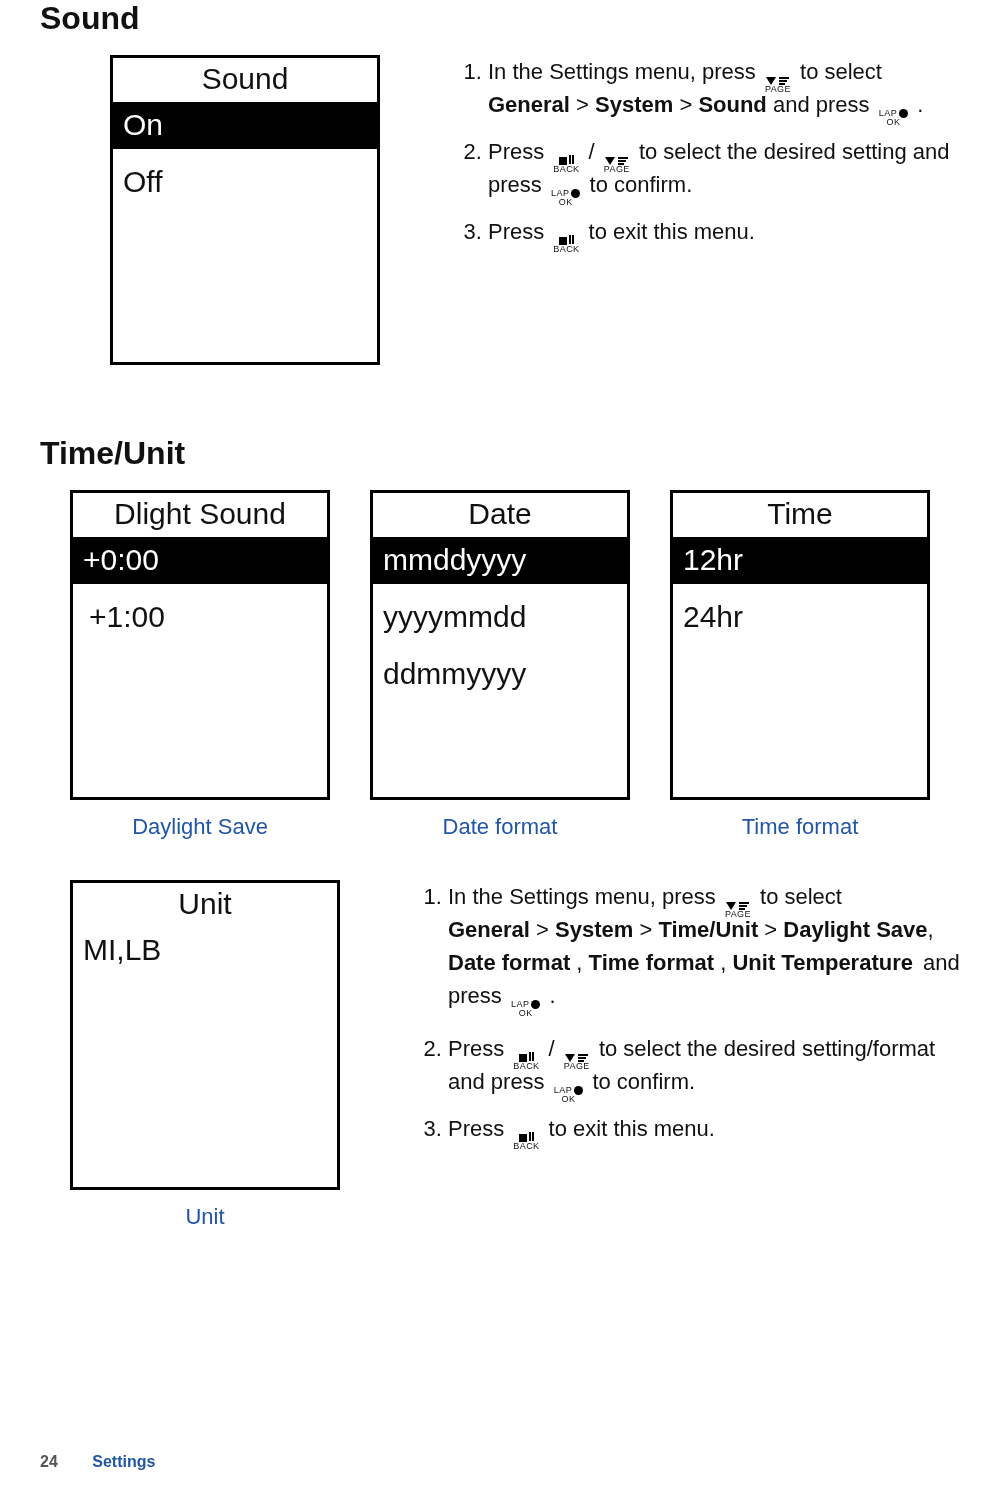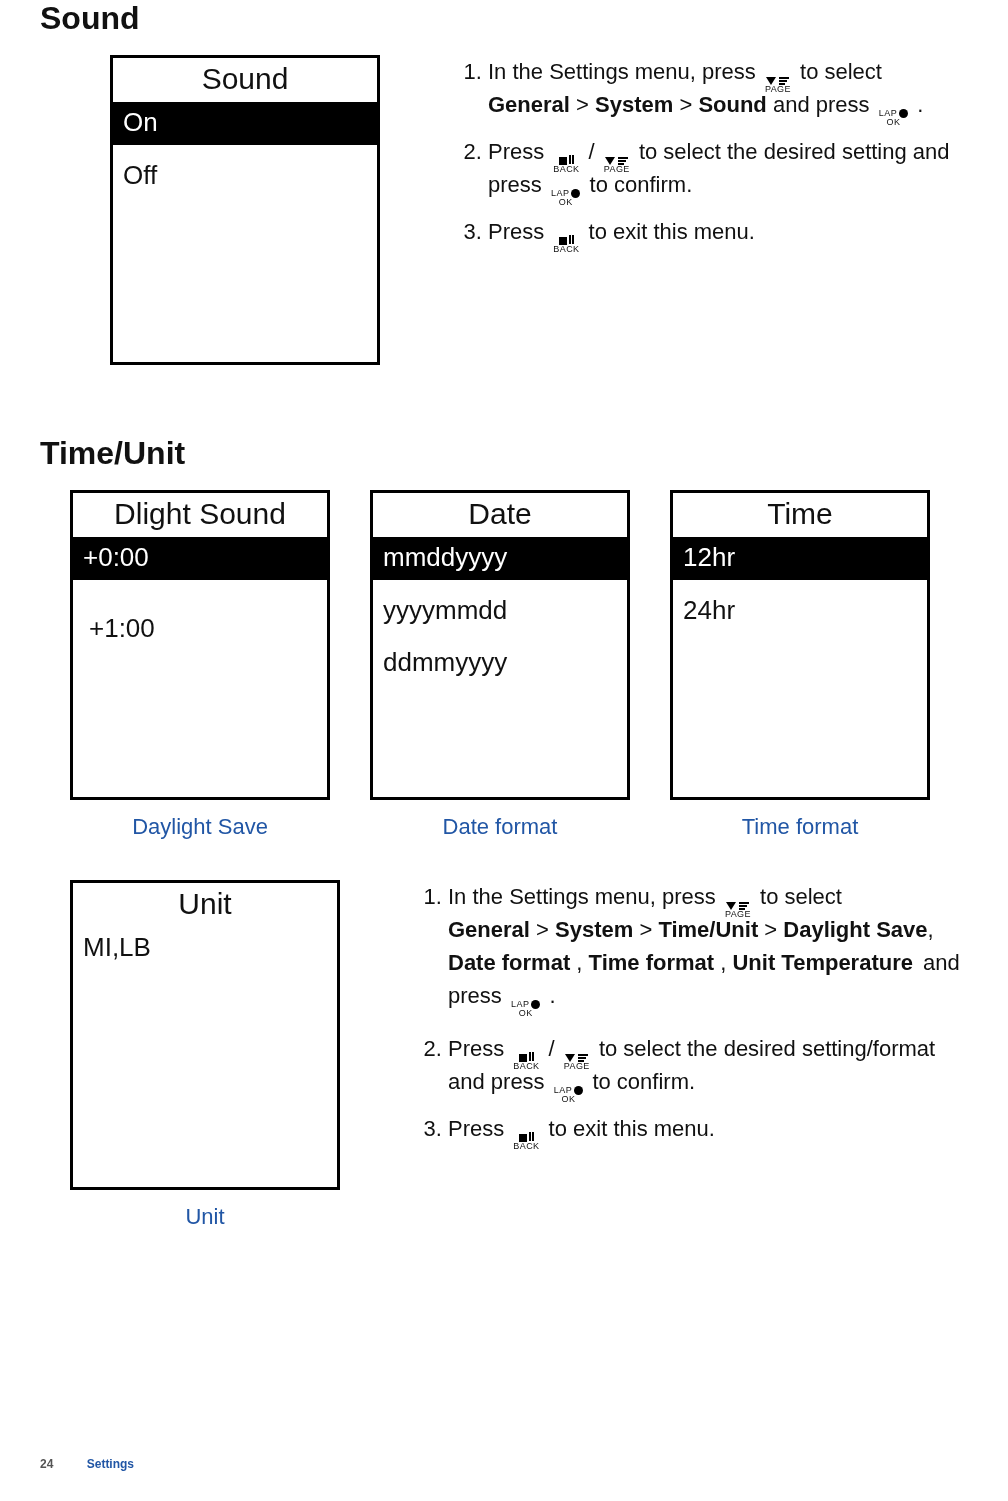--- a/index.html
+++ b/index.html
@@ -29,21 +29,21 @@
     background: #fff;
   }
   .device-title {
     text-align: center;
     font-size: 30px;
     font-weight: 400;
     padding: 4px 0 6px 0;
     font-family: Arial, Helvetica, sans-serif;
   }
   .device-item {
-    font-size: 26px;
+    font-size: 30px;
     padding: 6px 10px 8px 10px;
     font-family: Arial, Helvetica, sans-serif;
     line-height: 1.1;
   }
   .device-item.selected {
     background: #000;
     color: #fff;
   }
   .device-pad { flex: 1 1 auto; }
   .device-wrap { display:flex; flex-direction:column; align-items:center; }
@@ -104,21 +104,21 @@
     display:inline-flex; align-items:flex-start; gap:1px;
     position:relative; top:-1px;
   }
   .pp .l { width:2px; height:9px; background:#000;}
   .dot {
     width:9px; height:9px; border-radius:50%; background:#000; display:inline-block;
   }
   .footer {
     position:absolute;
     bottom:30px; left:40px;
-    font-size:12px;
+    font-size:16px;
     color:#777;
   }
   .footer .pg { font-weight:700; color:#555; margin-right:30px; }
   .footer .sec { color:#2156a5; font-weight:700; }
 </style>
 </head>
 <body>
 
 <div class="page">
 
@@ -211,21 +211,21 @@
     </div>
   </div>
 
   <h2 class="section-title" style="margin-top:70px;">Time/Unit</h2>
 
   <div class="row" style="gap:40px; margin-left:30px;">
     <div class="device-wrap">
       <div class="device" style="height:310px; width:260px;">
         <div class="device-title">Dlight Sound</div>
         <div class="device-item selected">+0:00</div>
-        <div class="device-item" style="margin-top:28px;padding-left:16px;">+1:00</div>
+        <div class="device-item" style="margin-top:10px;padding-left:16px;">+1:00</div>
         <div class="device-pad"></div>
       </div>
       <div class="caption">Daylight Save</div>
     </div>
 
     <div class="device-wrap">
       <div class="device" style="height:310px; width:260px;">
         <div class="device-title">Date</div>
         <div class="device-item selected">mmddyyyy</div>
         <div class="device-item" style="margin-top:10px;">yyyymmdd</div>

